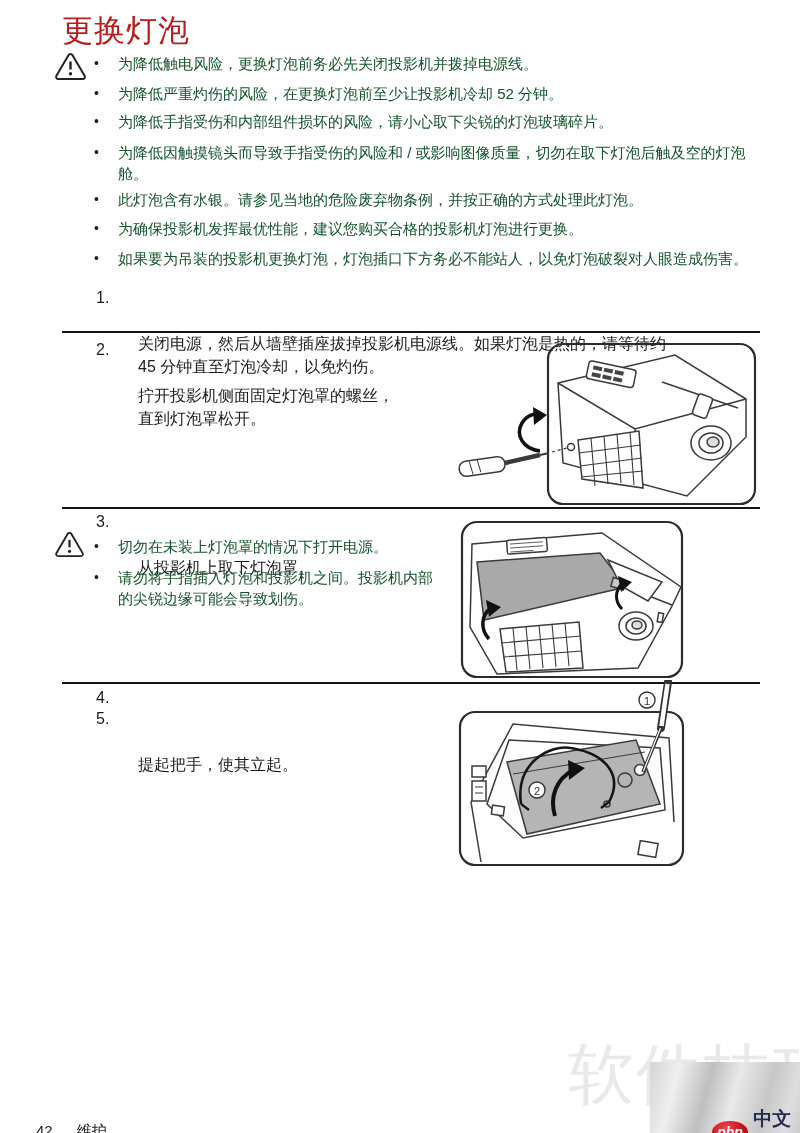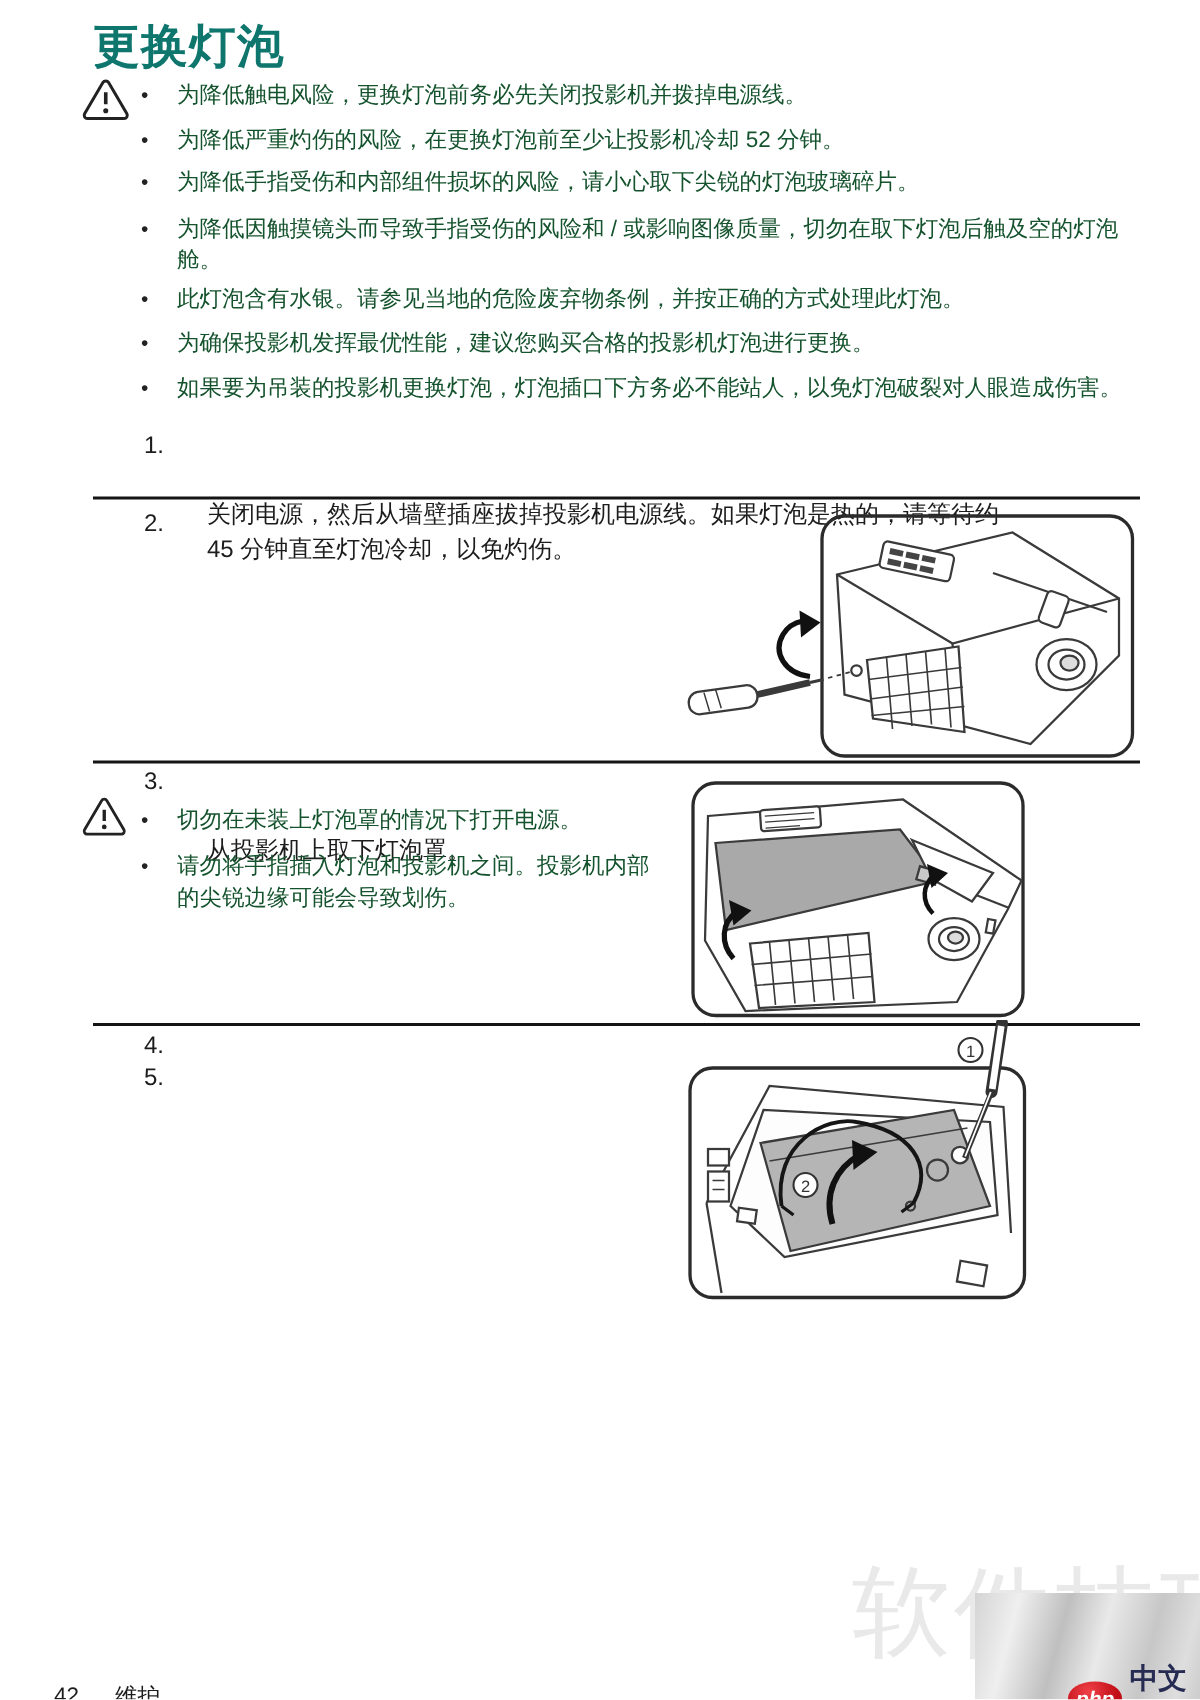--- a/index.html
+++ b/index.html
@@ -1,20 +1,20 @@
 <!DOCTYPE html>
 <html><head>
 <meta charset="utf-8">
 <style>
   html,body { margin:0; padding:0; background:#fff; }
   .page { position:relative; width:800px; height:1133px; background:#ffffff; overflow:hidden;
           font-family:"Liberation Sans", sans-serif; color:#1c1c1c; }
 
-  .title { position:absolute; left:62px; top:10px; margin:0; font-size:31px; font-weight:700;
-           letter-spacing:1px; color:#0f766e; }
+  .title { position:absolute; left:62px; top:10px; margin:0; font-size:31px; font-weight:400;
+           letter-spacing:1px; color:#b91c1c; }
 
   .warn-tri { position:absolute; }
 
   .brow { position:absolute; left:94px; display:flex; }
   .dot  { width:24px; font-size:14px; line-height:21px; color:#222; }
   .btext{ font-size:15px; line-height:21px; white-space:pre; color:#14532d; }
 
   .srow { position:absolute; left:96px; display:flex; }
   .snum { width:42px; font-size:16px; line-height:23px; }
   .stext{ font-size:16px; line-height:23px; white-space:pre;margin-top:46px; }
@@ -85,20 +85,22 @@
 
   <div class="srow" style="top:286px">
       <span class="snum">1.</span>
       <span class="stext">关闭电源，然后从墙壁插座拔掉投影机电源线。如果灯泡是热的，请等待约
 45 分钟直至灯泡冷却，以免灼伤。</span>
     </div>
   <div class="divider" style="top:331px"></div>
 
   <div class="srow" style="top:338px">
       <span class="snum">2.</span>
+      <span class="stext">拧开投影机侧面固定灯泡罩的螺丝，
+直到灯泡罩松开。</span>
     </div>
 
   <svg class="fig" style="left:455px;top:335px" width="305" height="172" viewBox="0 0 305 172">
     <rect class="figbox" x="93" y="9" width="207" height="160" rx="15"></rect>
     <g stroke="#3a3a3a" stroke-width="1.5" fill="none">
       <path d="M103,48 L220,20 L291,64 L291,102 L232,161 L108,128 Z" fill="#fff"></path>
       <path d="M103,48 L180,94 L291,64"></path>
       <path d="M180,94 L184,152"></path>
       <g transform="rotate(12 155 40)">
         <rect x="132" y="30" width="48" height="18" rx="3" fill="#fff"></rect>
@@ -197,20 +199,21 @@
     </g>
   </svg>
 
   <div class="divider" style="top:682px"></div>
 
   <div class="srow" style="top:686px">
       <span class="snum">4.</span>
     </div>
   <div class="srow" style="top:707px">
       <span class="snum">5.</span>
+      <span class="stext">提起把手，使其立起。</span>
     </div>
 
   <svg class="fig" style="left:455px;top:680px" width="305" height="192" viewBox="0 0 305 192">
     <rect class="figbox" x="5" y="32" width="223" height="153" rx="15"></rect>
     <g stroke="#3a3a3a" stroke-width="1.5" fill="none">
       <path d="M16,122 L58,44 L214,58 L219,142"></path>
       <path d="M16,122 L26,182"></path>
       <path d="M32,124 L54,60 L205,68 L210,130 L68,158 Z" fill="#fdfdfd"></path>
       <path d="M52,82 L181,60 L205,124 L72,154 Z" fill="#b5b5b5"></path>
       <path d="M58,94 L190,72" stroke-width="1"></path>

